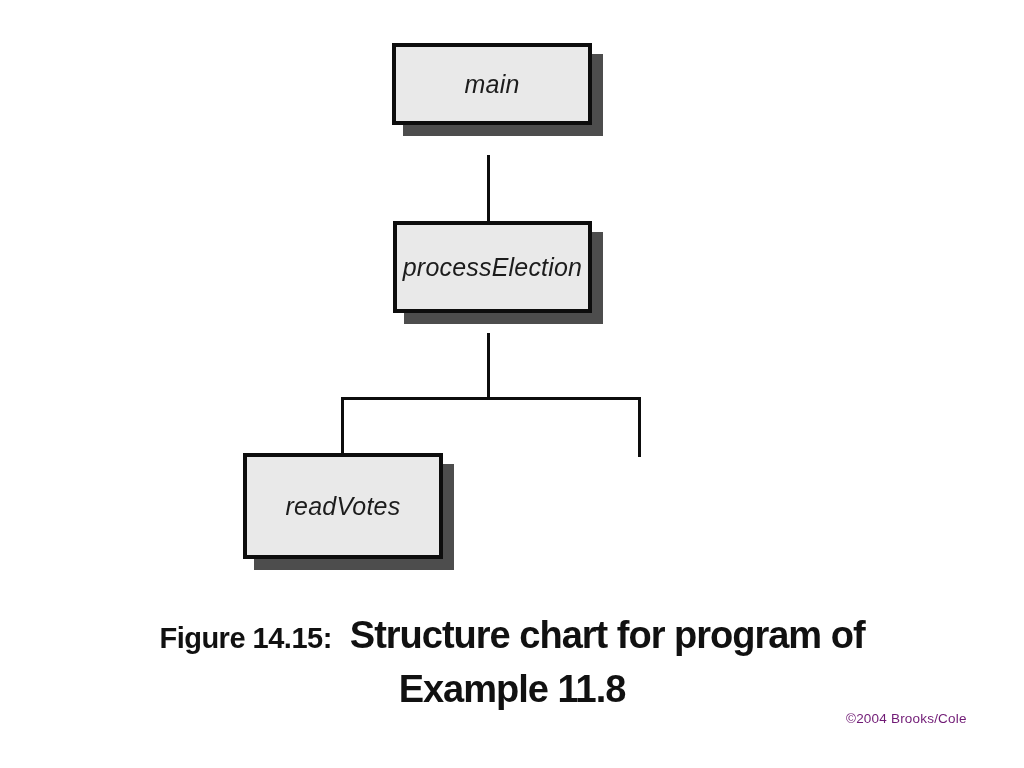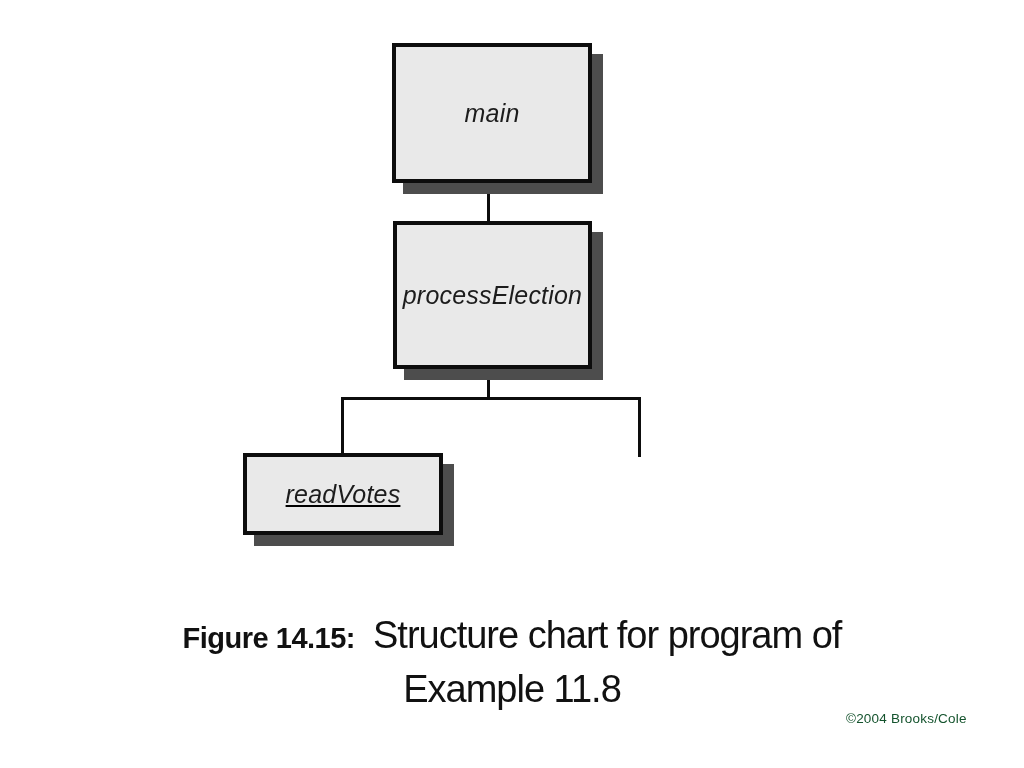--- a/index.html
+++ b/index.html
@@ -23,23 +23,23 @@
     align-items: center;
     justify-content: center;
     z-index: 2;
   }
   .node .label {
     font-style: italic;
     font-size: 25px;
     color: #1c1c1c;
     letter-spacing: 0.2px;
   }
-  .node-main          { left: 392px; top: 43px;  width: 200px; height: 140px; }
-  .node-process       { left: 393px; top: 221px; width: 199px; height: 148px; justify-content: center; }
-  .node-readvotes     { left: 243px; top: 453px; width: 200px; height: 82px; text-decoration: underline; }
+  .node-main          { left: 392px; top: 43px;  width: 200px; height: 82px; }
+  .node-process       { left: 393px; top: 221px; width: 199px; height: 92px; justify-content: center; }
+  .node-readvotes     { left: 243px; top: 453px; width: 200px; height: 106px; }
   .node-printtally    { left: 538px; top: 453px; width: 202px; height: 114px; }
 
   
   .connector { position: absolute; background: #0d0d0d; z-index: 1; }
   .conn-v1     { left: 487px; top: 155px; width: 3px;  height: 70px; }
   .conn-v2     { left: 487px; top: 333px; width: 3px;  height: 67px; }
   .conn-hbar   { left: 341px; top: 397px; width: 300px; height: 3px; }
   .conn-vleft  { left: 341px; top: 397px; width: 3px;  height: 60px; }
   .conn-vright { left: 638px; top: 397px; width: 3px;  height: 60px; }
 
@@ -54,32 +54,32 @@
     line-height: 46px;
     z-index: 2;
   }
   .fig-label {
     font-weight: bold;
     font-size: 29px;
     letter-spacing: -0.5px;
     margin-right: 18px;
   }
   .fig-title {
-    font-weight: normal;
+    font-weight: bold;
     font-size: 38px;
     letter-spacing: -1px;
   }
 
   
   .copyright {
     position: absolute;
     left: 846px;
     top: 711px;
     font-size: 13.5px;
-    color: #14532d;
+    color: #701a75;
     letter-spacing: 0.2px;
     z-index: 2;
   }
 </style>
 </head>
 <body>
 
 <div class="slide">
 
   <div class="connector conn-v1"></div>

